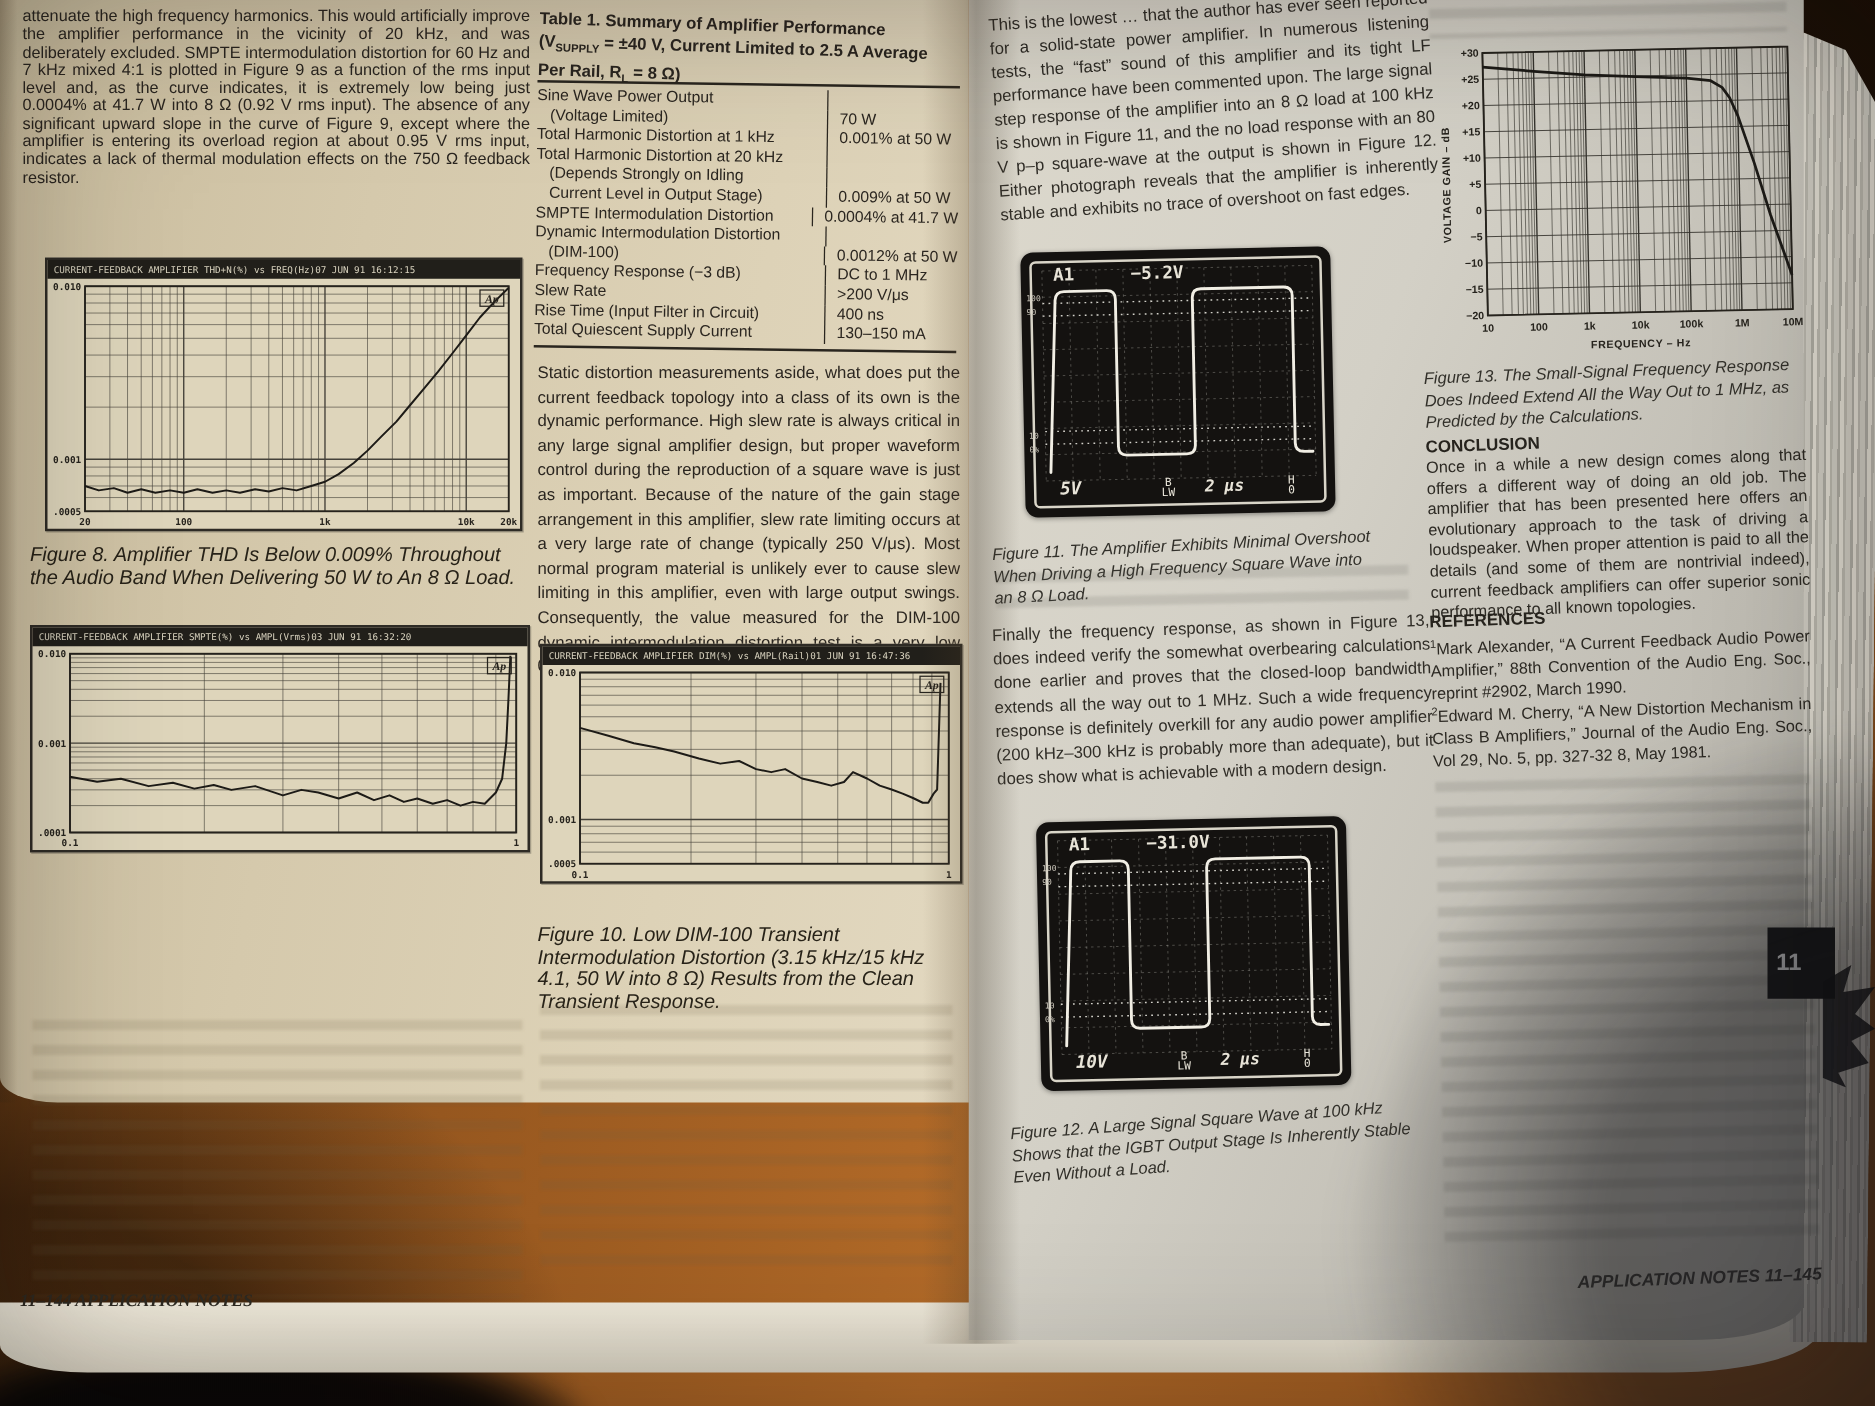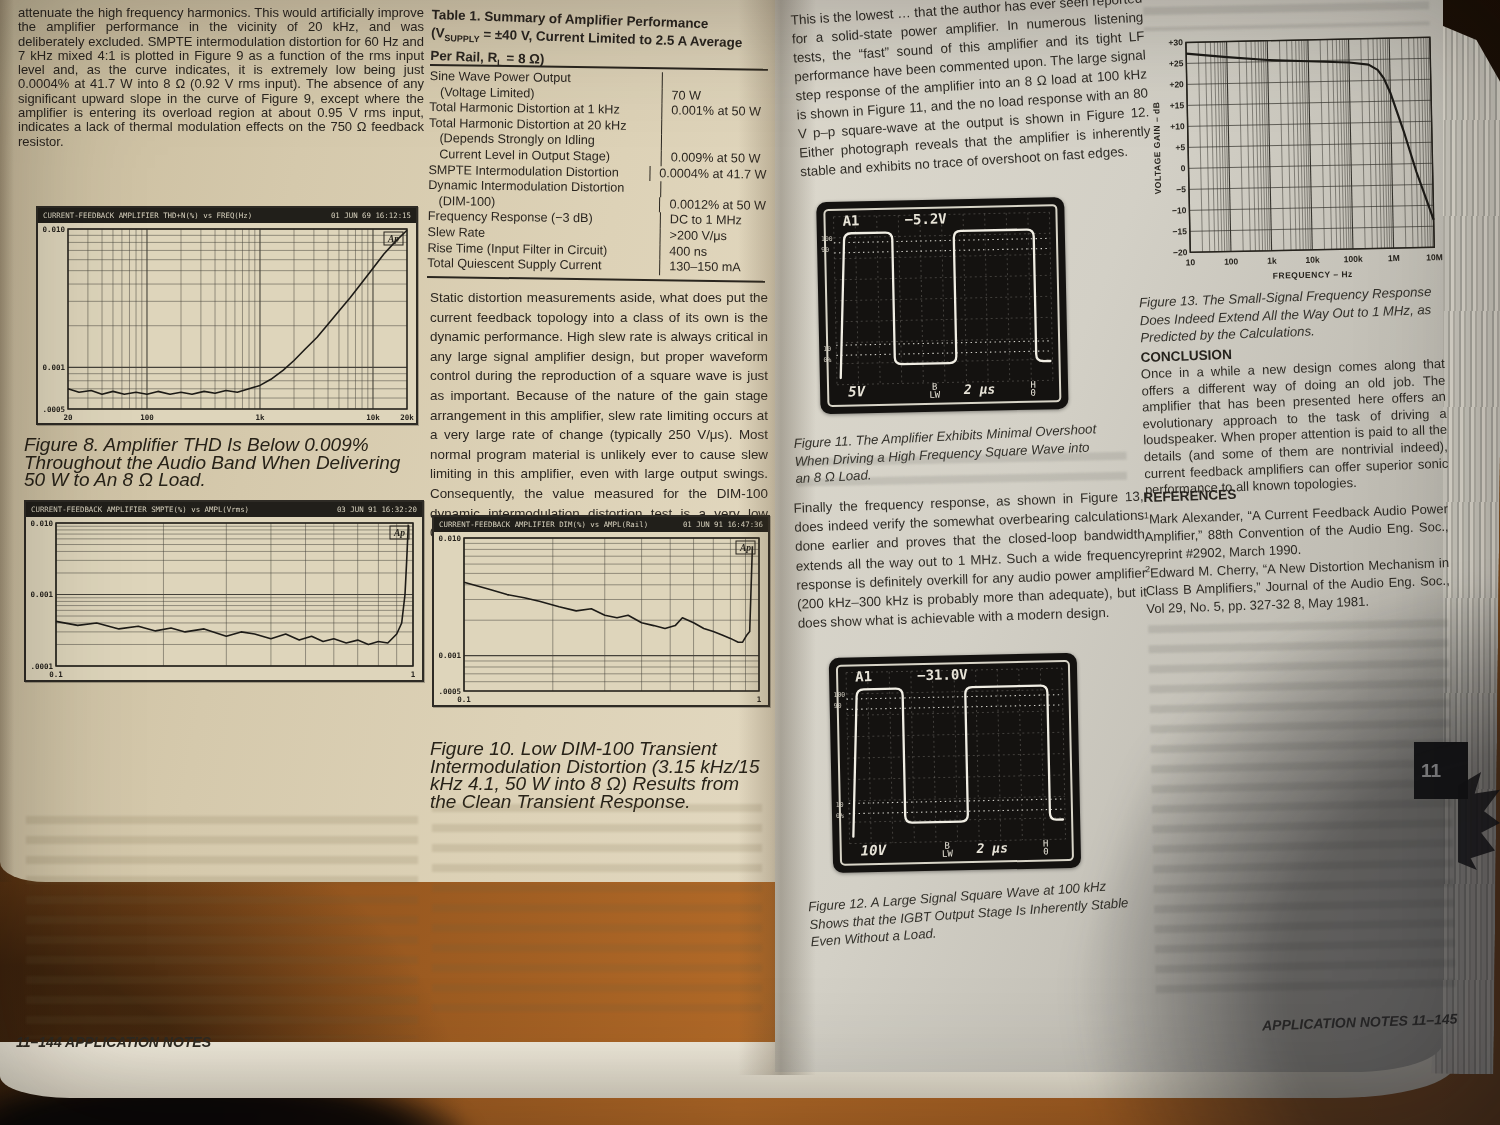--- a/index.html
+++ b/index.html
@@ -34,39 +34,39 @@
         background:linear-gradient(to right,rgba(60,42,20,.28) 0,rgba(60,42,20,0) 14px);}
   .right-page{position:absolute;left:775px;top:0;width:668px;height:1072px;z-index:2;
         background:linear-gradient(112deg,#ddd9cd 0%,#d3d0c6 40%,#bdbab1 78%,#a8a69e 100%);
         border-bottom-right-radius:90px 30px;}
   .rp-rot{position:absolute;inset:0;transform:rotate(-1.2deg);transform-origin:50% 0;}
   
   .para{position:absolute;text-align:justify;}
   .p-col1{left:18px;top:6px;width:406px;font-size:13px;line-height:14.3px;}
   .p-mid{left:430px;top:288px;width:338px;font-size:13.4px;line-height:19.6px;}
   .caption{position:absolute;font-style:italic;font-weight:500;color:#272218;}
-  .cap-l{font-size:19px;line-height:17.6px;}
+  .cap-l{font-size:16px;line-height:17.6px;}
   .cap-r{font-size:13.2px;line-height:17.6px;color:#32302a;}
   .ghost{position:absolute;background:repeating-linear-gradient(to bottom,rgba(108,94,64,.15) 0 8px,rgba(108,94,64,0) 8px 20px);
         filter:blur(1.1px);}
   .ghost.gray{background:repeating-linear-gradient(to bottom,rgba(88,88,82,.16) 0 8px,rgba(88,88,82,0) 8px 20px);}
   .footer{position:absolute;font-style:italic;font-size:14px;font-weight:600;color:#2e2a22;z-index:4;}
   
   .tbl-title{position:absolute;left:432px;top:6px;width:332px;font-weight:700;font-size:13.4px;line-height:17.5px;
         transform:rotate(1.9deg);transform-origin:0 0;}
   .tbl-title sub{font-size:9px;}
   .tbl{position:absolute;left:430px;top:64px;width:338px;border-top:2px solid #2a261f;border-bottom:2px solid #2a261f;
         padding:3px 0 4px;transform:rotate(.8deg);transform-origin:0 0;}
   .tr{display:flex;}
   .tl{width:232px;white-space:pre;font-size:12.6px;line-height:15.6px;border-right:1.5px solid #2a261f;}
   .tv{flex:1;padding-left:9px;font-size:12.6px;line-height:15.6px;white-space:pre;}
   
   .ap-chart{position:absolute;background:#ded5bb;border:2px solid #2e2b25;box-shadow:1px 1px 0 rgba(0,0,0,.25);}
   .ap-header{height:15px;background:#211f1a;color:#d9d3bf;font-family:"DejaVu Sans Mono",monospace;
-        font-size:7.4px;display:flex;justify-content:space-between;align-items:center;padding:0 5px;}
+        font-size:7.4px;display:flex;justify-content:flex-start;align-items:center;padding:0 5px;}
   .ap-plot{position:absolute;top:15px;left:0;right:0;bottom:0;}
   
   .plain-chart{position:absolute;}
   
   .scope{position:absolute;background:#141210;border-radius:10px;box-shadow:0 1px 4px rgba(0,0,0,.4);}
   .scope-frame{position:absolute;inset:7px;border:2.5px solid #d9d5c8;border-radius:5px;}
   .scope-svg{position:absolute;inset:9px;}
   .s-lab{position:absolute;color:#e8e4d8;font-family:"DejaVu Sans Mono",monospace;z-index:2;}
   .s-ch{top:11px;left:26px;font-size:14px;font-weight:700;}
   .s-volts{top:11px;left:88px;font-size:14px;font-weight:700;}
@@ -93,21 +93,21 @@
   <div class="floor-shadow"></div>
   <div class="page-under-edge"></div>
   <div class="page-stack"></div>
 
   <div class="left-page">
     <div class="para p-col1">attenuate the high frequency harmonics. This would artificially improve the amplifier performance in the vicinity of 20 kHz, and was deliberately excluded. SMPTE intermodulation distortion for 60 Hz and 7 kHz mixed 4:1 is plotted in Figure 9 as a function of the rms input level and, as the curve indicates, it is extremely low being just 0.0004% at 41.7 W into 8 Ω (0.92 V rms input). The absence of any significant upward slope in the curve of Figure 9, except where the amplifier is entering its overload region at about 0.95 V rms input, indicates a lack of thermal modulation effects on the 750 Ω feedback resistor.</div>
 
     <div class="ap-chart" style="left:36px;top:206px;width:378px;height:215px;">
       <div class="ap-header">
         <span>CURRENT-FEEDBACK AMPLIFIER THD+N(%) vs FREQ(Hz)</span>
-        <span>01 JUN 69 16:12:15</span>
+        <span>07 JUN 91 16:12:15</span>
       </div>
       <div class="ap-plot"><svg viewBox="0 0 378 200" width="378" height="200">
             <line x1="30" x2="30" y1="6" y2="186" stroke="#45423a" stroke-width="0.5"></line>
             <line x1="49.898312273291964" x2="49.898312273291964" y1="6" y2="186" stroke="#45423a" stroke-width="0.5"></line>
             <line x1="64.01638951002988" x2="64.01638951002988" y1="6" y2="186" stroke="#45423a" stroke-width="0.5"></line>
             <line x1="74.96722097994024" x2="74.96722097994024" y1="6" y2="186" stroke="#45423a" stroke-width="0.5"></line>
             <line x1="83.91470178332185" x2="83.91470178332185" y1="6" y2="186" stroke="#45423a" stroke-width="0.5"></line>
             <line x1="91.47968901158114" x2="91.47968901158114" y1="6" y2="186" stroke="#45423a" stroke-width="0.5"></line>
             <line x1="98.03277902005973" x2="98.03277902005973" y1="6" y2="186" stroke="#45423a" stroke-width="0.5"></line>
             <line x1="103.81301405661382" x2="103.81301405661382" y1="6" y2="186" stroke="#45423a" stroke-width="0.5"></line>
@@ -312,21 +312,21 @@
             <text x="27" y="126.39913338655683" text-anchor="end" font-size="7.5" font-family="DejaVu Sans Mono" font-weight="bold" fill="#26231d">0.001</text>
             <text x="27" y="161.8" text-anchor="end" font-size="7.5" font-family="DejaVu Sans Mono" font-weight="bold" fill="#26231d">.0005</text>
             <rect x="302" y="9" width="19" height="13" fill="none" stroke="#26231d" stroke-width="1"></rect>
             <text x="311.5" y="19" text-anchor="middle" font-size="9.5" font-style="italic" font-family="Liberation Serif" font-weight="bold" fill="#26231d">Ap</text>
           </svg></div>
     </div>
     <div class="caption cap-l" style="left:430px;top:740px;width:336px;">Figure 10.  Low DIM-100 Transient Intermodulation Distortion (3.15 kHz/15 kHz 4.1, 50 W into 8 Ω) Results from the Clean Transient Response.</div>
 
     <div class="ghost" style="left:432px;top:804px;width:330px;height:210px;"></div>
 
-    <div class="footer" style="left:16px;top:1034px;">11–144  APPLICATION NOTES</div>
+    <div class="footer" style="left:16px;top:1034px;font-family:Liberation Serif, serif;">11–144  APPLICATION NOTES</div>
   </div>
 
   <div class="right-page">
     <div class="rp-rot">
       <div class="para" style="left:15px;top:4px;width:352px;font-size:13.4px;line-height:19px;transform:rotate(-2.4deg);transform-origin:0 0;color:#302d27;">This is the lowest … that the author has ever seen reported for a solid-state power amplifier. In numerous listening tests, the “fast” sound of this amplifier and its tight LF performance have been commented upon. The large signal step response of the amplifier into an 8 Ω load at 100 kHz is shown in Figure 11, and the no load response with an 80 V p–p square-wave at the output is shown in Figure 12. Either photograph reveals that the amplifier is inherently stable and exhibits no trace of overshoot on fast edges.</div>
 
       <div class="scope" style="left:37px;top:196px;width:248px;height:212px;">
         <div class="scope-svg"><svg viewBox="0 0 230 194" width="230" height="194">
               <line x1="8" x2="8" y1="6" y2="174" stroke="rgba(240,238,228,.30)" stroke-width="0.7" stroke-dasharray="2 3"></line>
               <line x1="29.6" x2="29.6" y1="6" y2="174" stroke="rgba(240,238,228,.30)" stroke-width="0.7" stroke-dasharray="2 3"></line>

